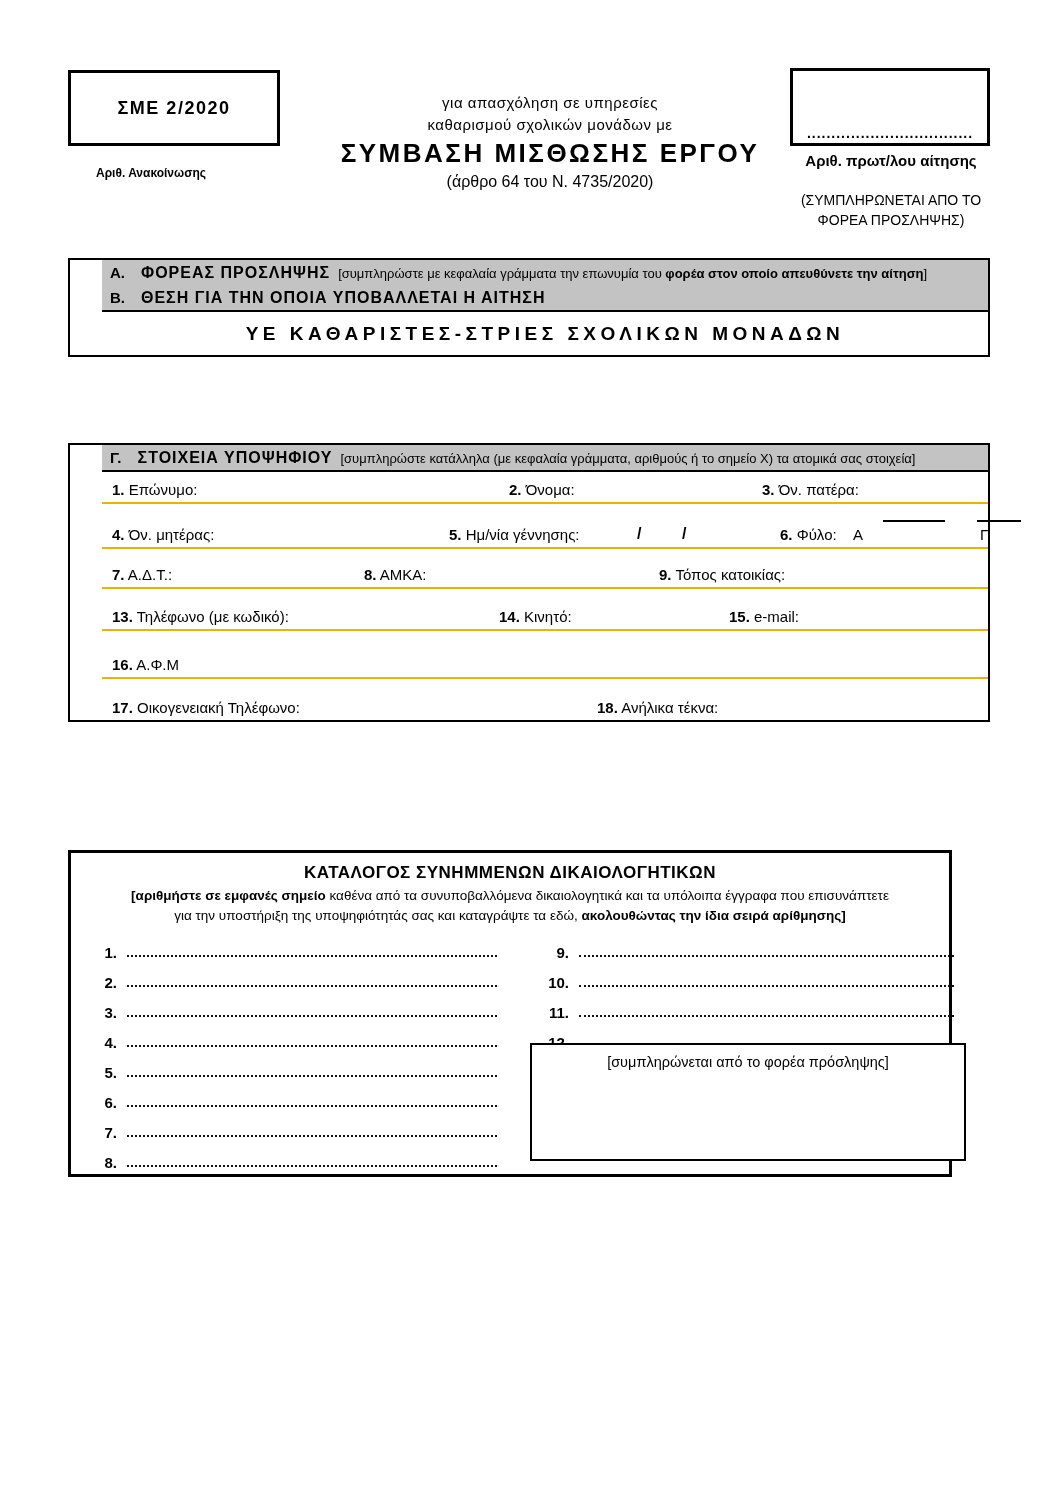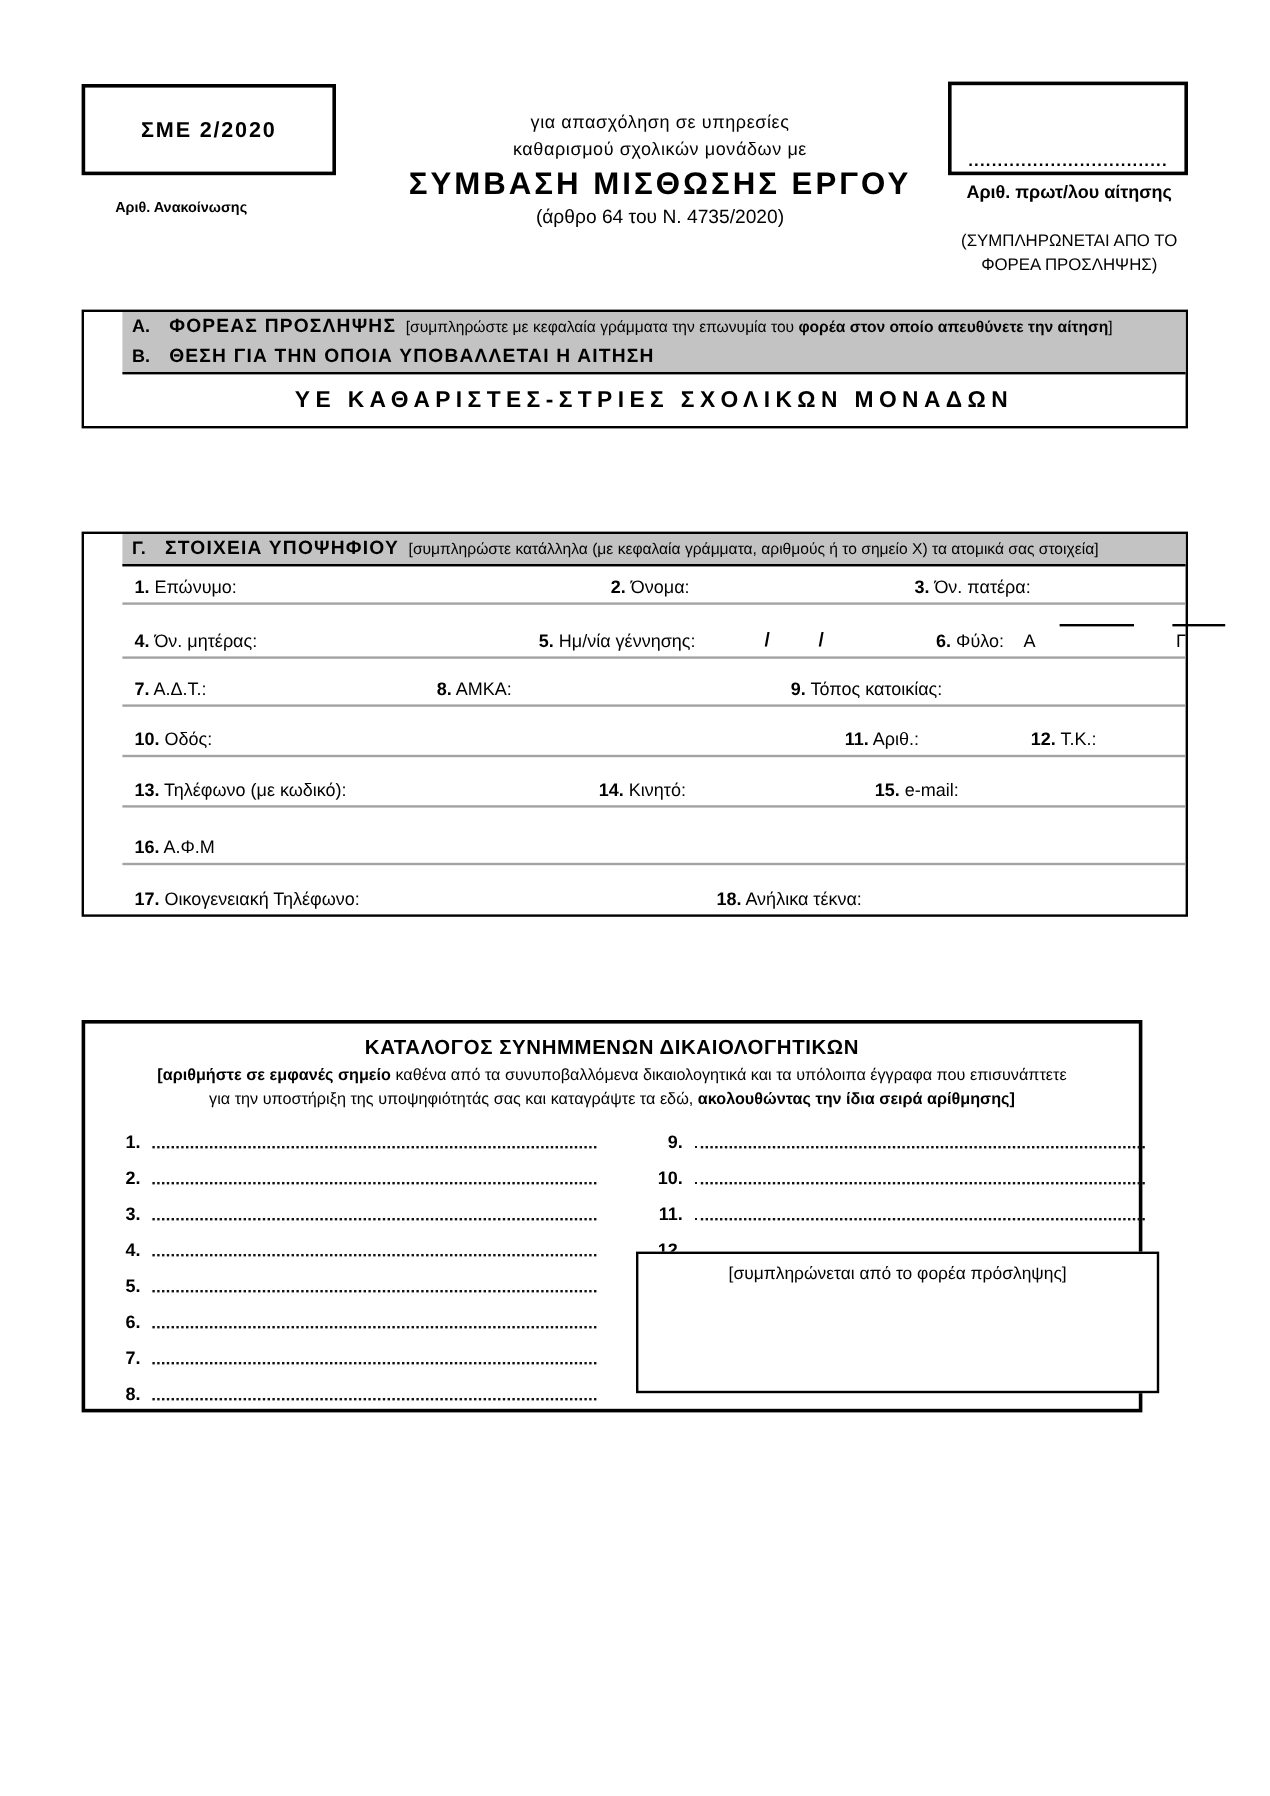--- a/index.html
+++ b/index.html
@@ -24,21 +24,21 @@
   .secbox{left:68px;width:922px;border:2px solid #000;box-sizing:border-box;background:#fff;padding-left:32px;}
   .band{background:#c3c3c3;padding:4px 8px 3px 8px;font-size:15px;white-space:nowrap;overflow:hidden;}
   .band .idx{font-weight:bold;margin-right:16px;}
   .band .btitle{font-weight:bold;letter-spacing:1px;margin-right:8px;font-size:16px;}
   .band .hint{font-size:13px;}
   .val-row{text-align:center;font-weight:bold;border-top:2px solid #000;}
   .val-a{font-size:19px;letter-spacing:7px;padding:9px 0 8px 0;border-bottom:2px solid #000;}
   .val-b{font-size:19px;letter-spacing:4.5px;padding:11px 0 10px 0;}
   
   .c-band{border-bottom:2px solid #000;}
-  .crow{position:relative;border-bottom:2px solid #a3a3a3;}
+  .crow{position:relative;border-bottom:2px solid #eab308;}
   .crow:last-child{border-bottom:none;}
   .fl{position:absolute;bottom:4px;font-size:15px;white-space:nowrap;}
   .fl b{font-weight:bold;}
   .blank-line{position:absolute;border-bottom:2px solid #000;height:0;}
   .sep{position:absolute;bottom:4px;font-size:16px;font-weight:bold;}
   
   .att-box{left:68px;top:850px;width:884px;height:327px;border:3px solid #000;box-sizing:border-box;}
   .att-title{text-align:center;font-weight:bold;font-size:17px;margin-top:10px;letter-spacing:.5px;}
   .att-hint{text-align:center;font-size:13.5px;line-height:20px;margin-top:3px;}
   .at-col{position:absolute;}
@@ -107,25 +107,20 @@
       <span class="fl" style="left:878px;">Γ</span>
       <span class="blank-line" style="left:875px;width:44px;bottom:25px;"></span>
     </div>
 
     <div class="crow" style="height:38px;">
       <span class="fl" style="left:10px;"><b>7.</b> <span>Α.Δ.Τ.:</span></span>
       <span class="fl" style="left:262px;"><b>8.</b> <span>ΑΜΚΑ:</span></span>
       <span class="fl" style="left:557px;"><b>9.</b> <span>Τόπος κατοικίας:</span></span>
     </div>
 
-    <div class="crow" style="height:40px;">
-      <span class="fl" style="left:10px;"><b>10.</b> <span>Οδός:</span></span>
-      <span class="fl" style="left:602px;"><b>11.</b> <span>Αριθ.:</span></span>
-      <span class="fl" style="left:757px;"><b>12.</b> <span>Τ.Κ.:</span></span>
-    </div>
 
     <div class="crow" style="height:40px;">
       <span class="fl" style="left:10px;"><b>13.</b> <span>Τηλέφωνο (με κωδικό):</span></span>
       <span class="fl" style="left:397px;"><b>14.</b> <span>Κινητό:</span></span>
       <span class="fl" style="left:627px;"><b>15.</b> <span>e-mail:</span></span>
     </div>
 
     <div class="crow" style="height:46px;">
       <span class="fl" style="left:10px;"><b>16.</b> <span>Α.Φ.Μ</span></span>
     </div>

